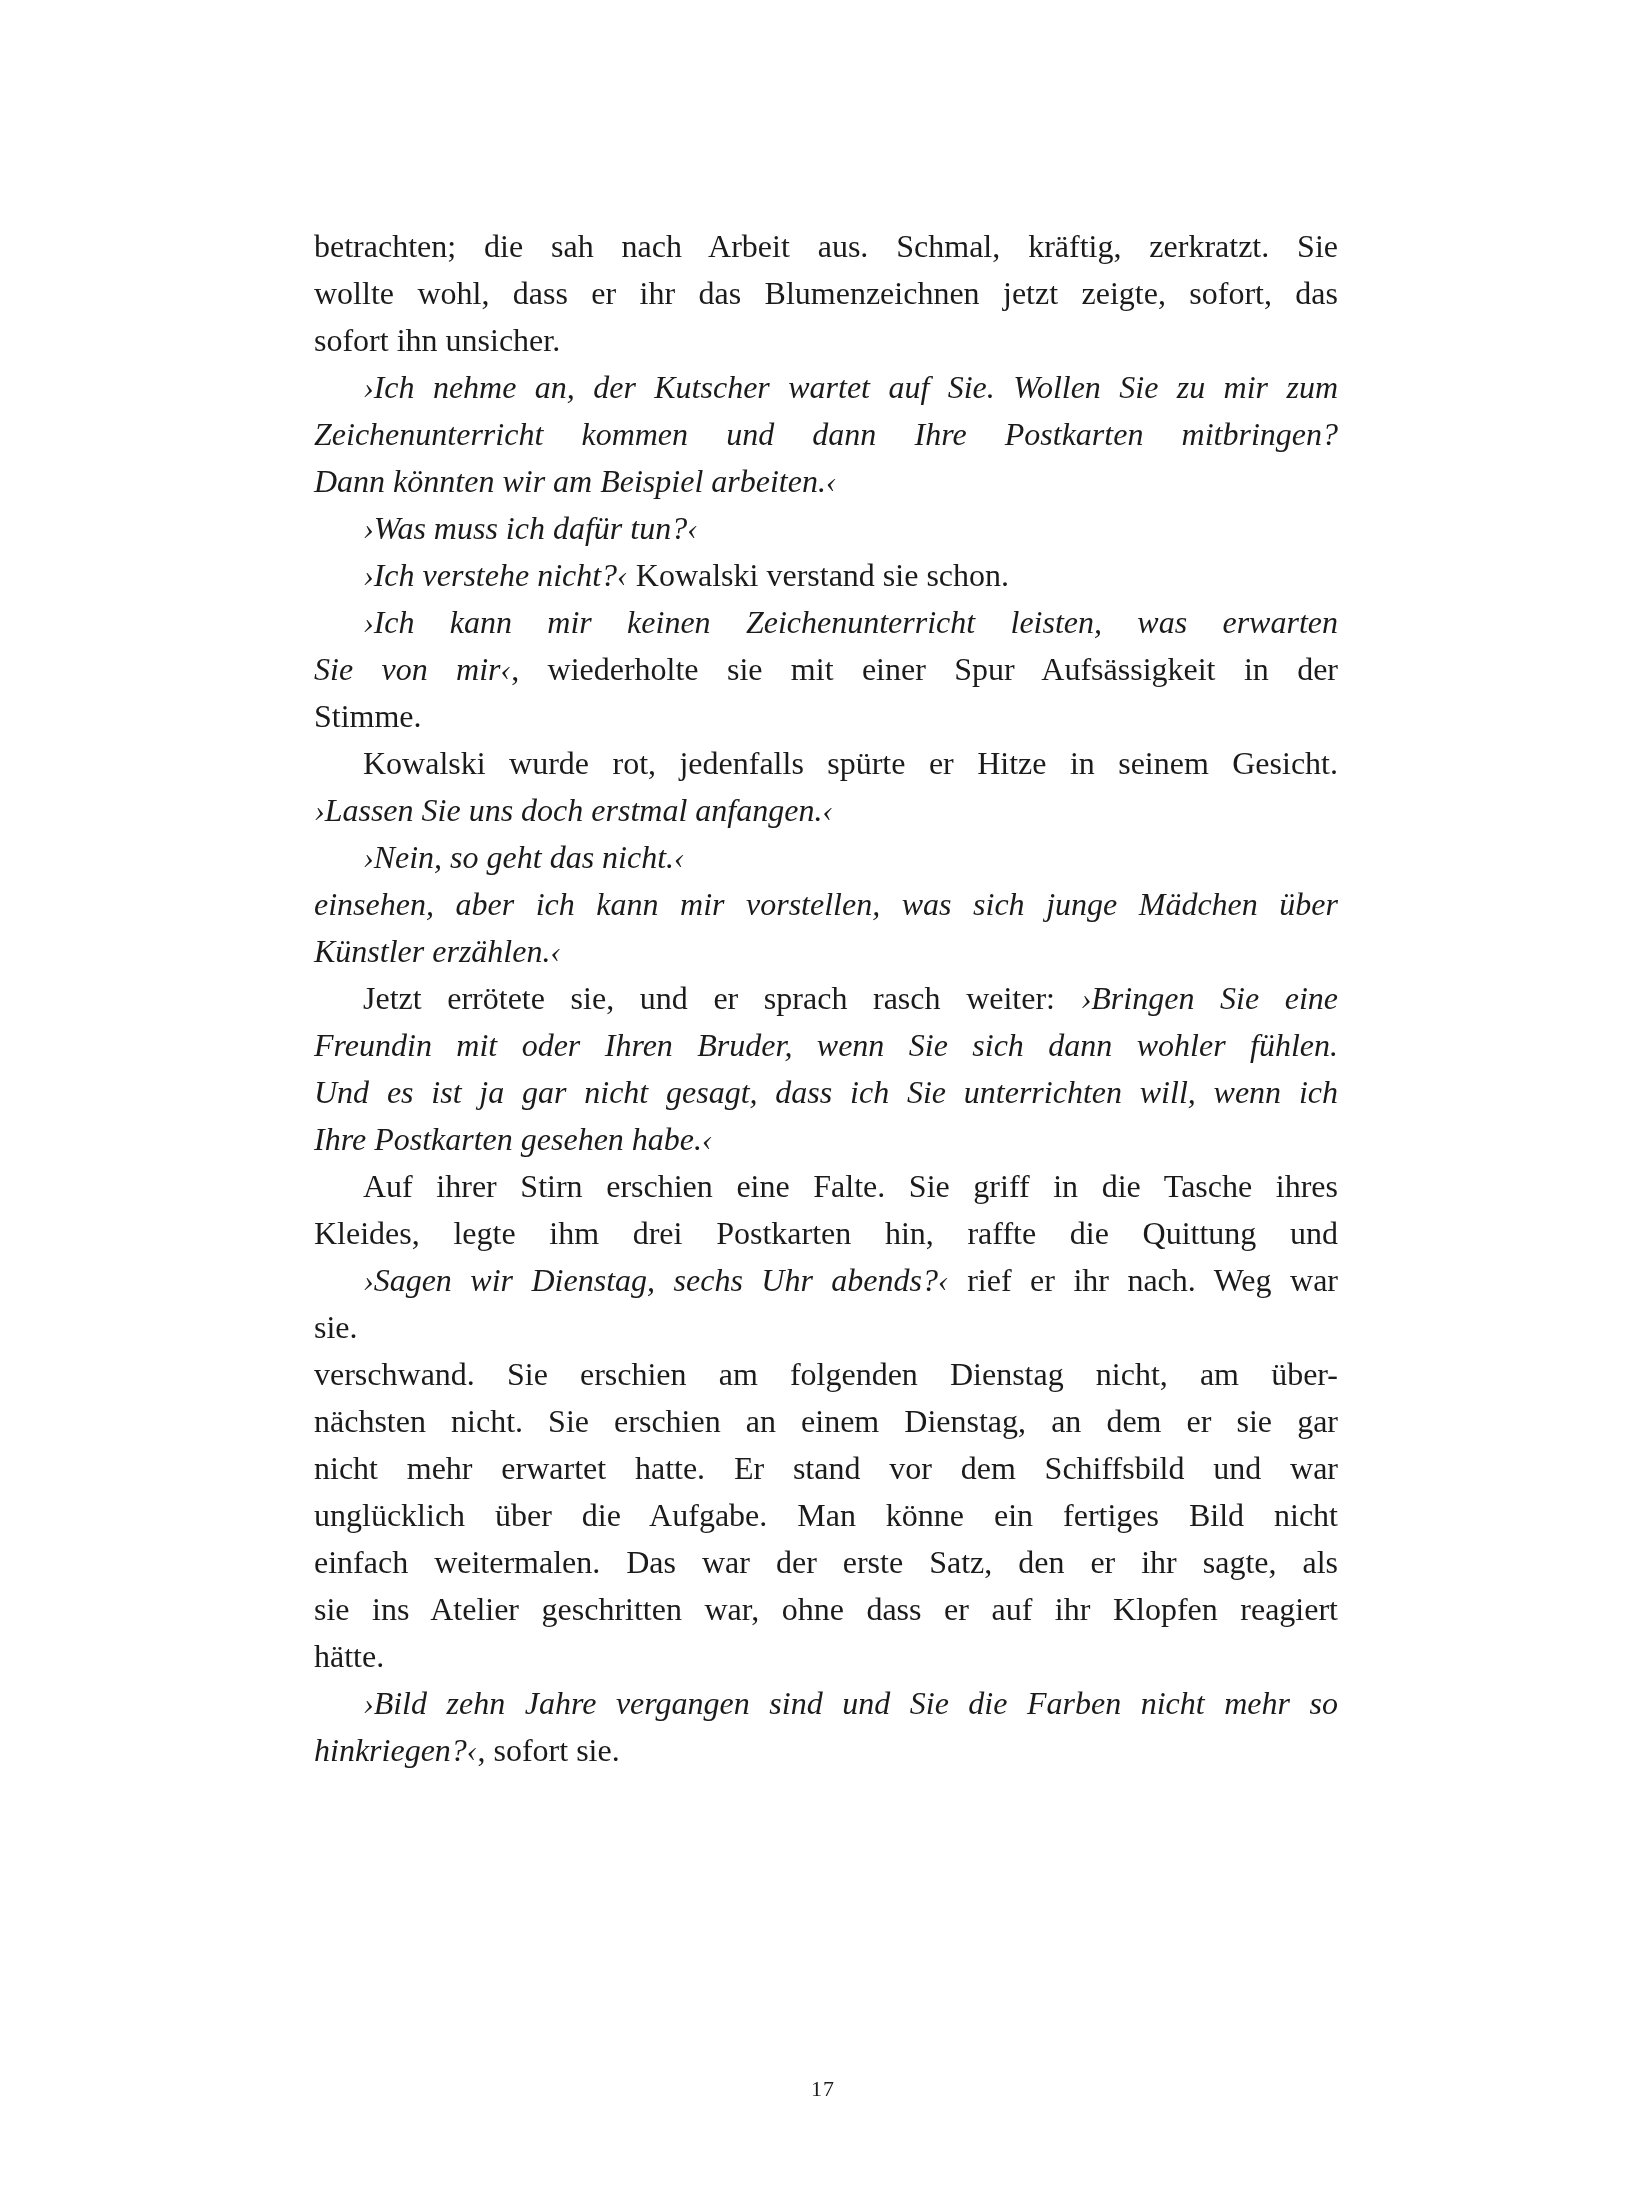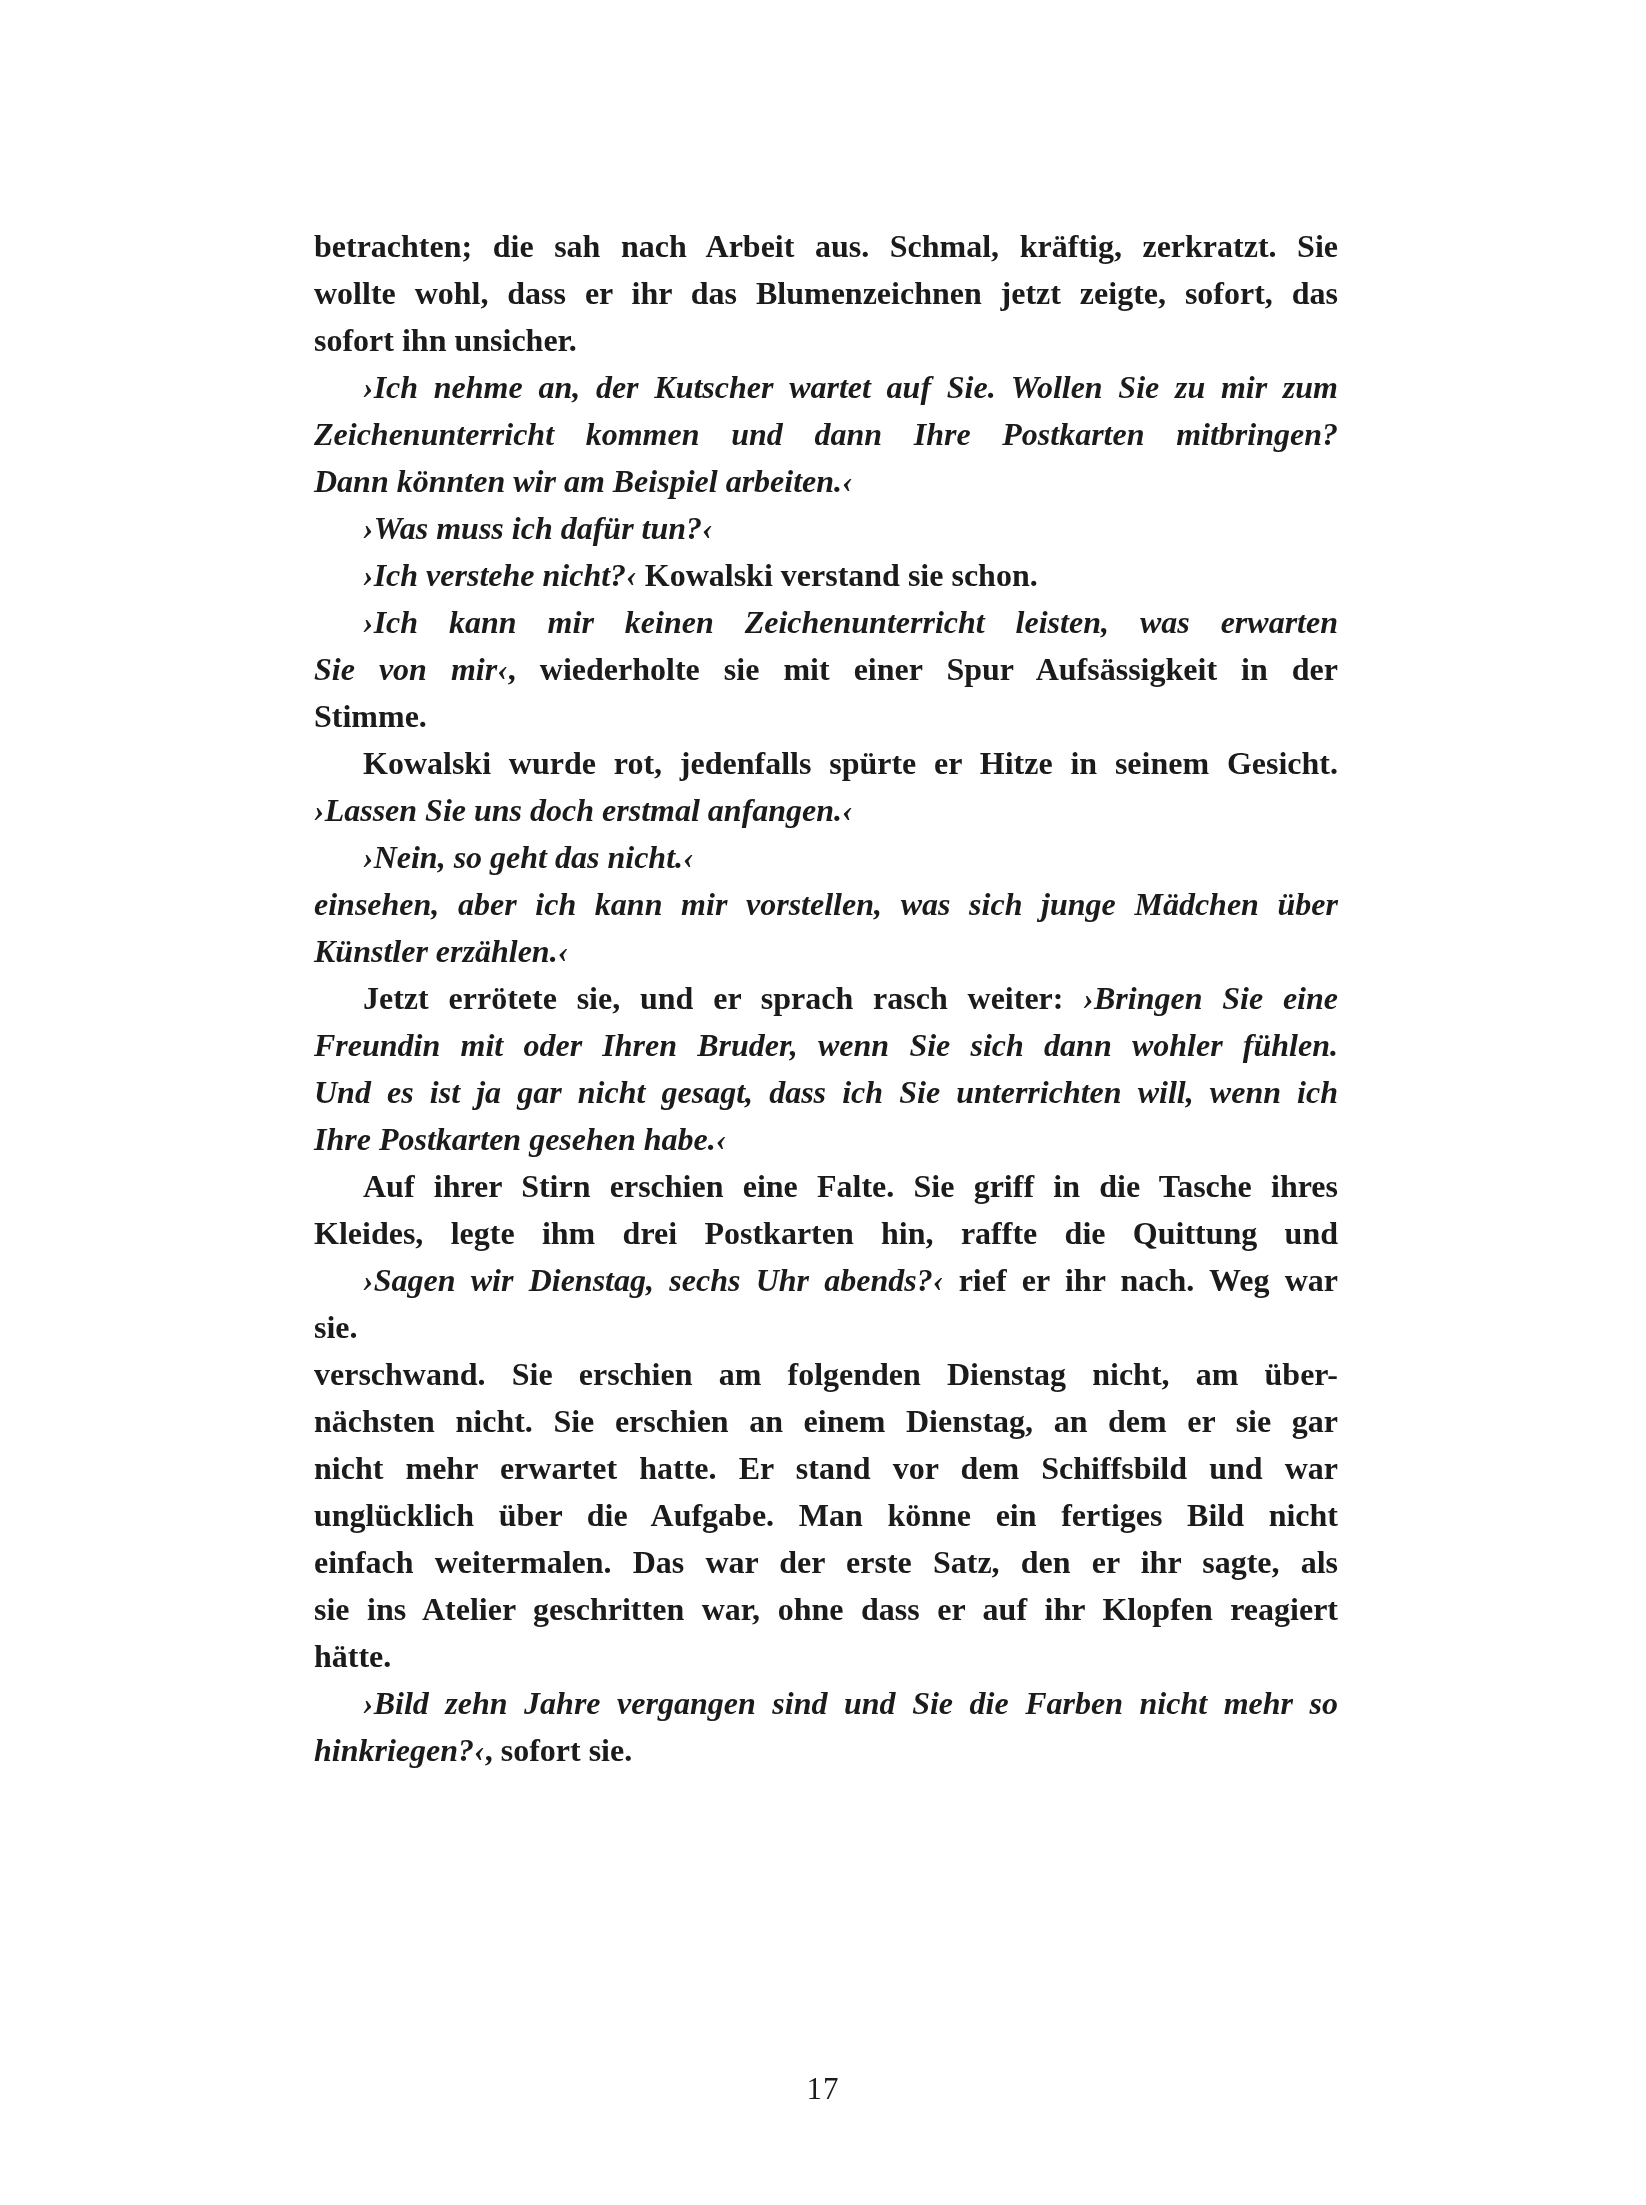--- a/index.html
+++ b/index.html
@@ -29,38 +29,37 @@
     top: 223px;
     width: 1024px;
     font-size: 32px;
     line-height: 47px;
     hyphens: none;
     overflow-wrap: normal;
   }
   .line {
     text-align: justify;
     text-align-last: justify;
-    font-weight: bold;
   }
   .line.left {
     text-align: left;
     text-align-last: left;
   }
   .line.indent {
     text-indent: 49px;
   }
   .it { font-style: italic; }
   .ro { font-style: normal; }
   .page-number {
     position: absolute;
     top: 2071px;
     left: 0;
     width: 100%;
     text-align: center;
-    font-size: 31px;
+    font-size: 22px;
     line-height: 35px;
     letter-spacing: 0.9px;
   }
 </style>
 </head>
 <body>
 
 <div class="page">
   <div class="text-block" id="text-block">
       <div class="line"><span class="ro">betrachten; die sah nach Arbeit aus. Schmal, kräftig, zerkratzt. Sie</span></div>

